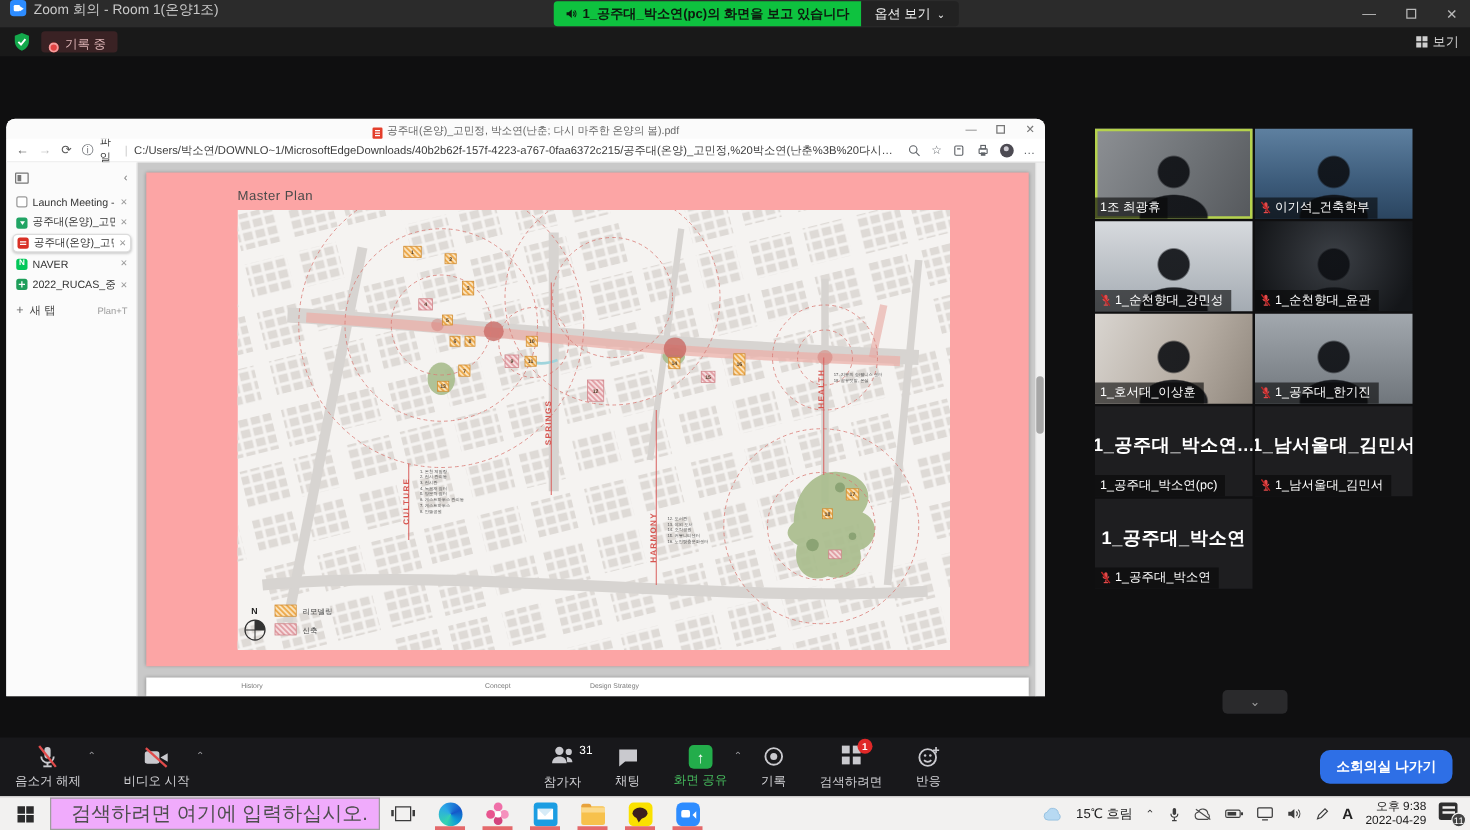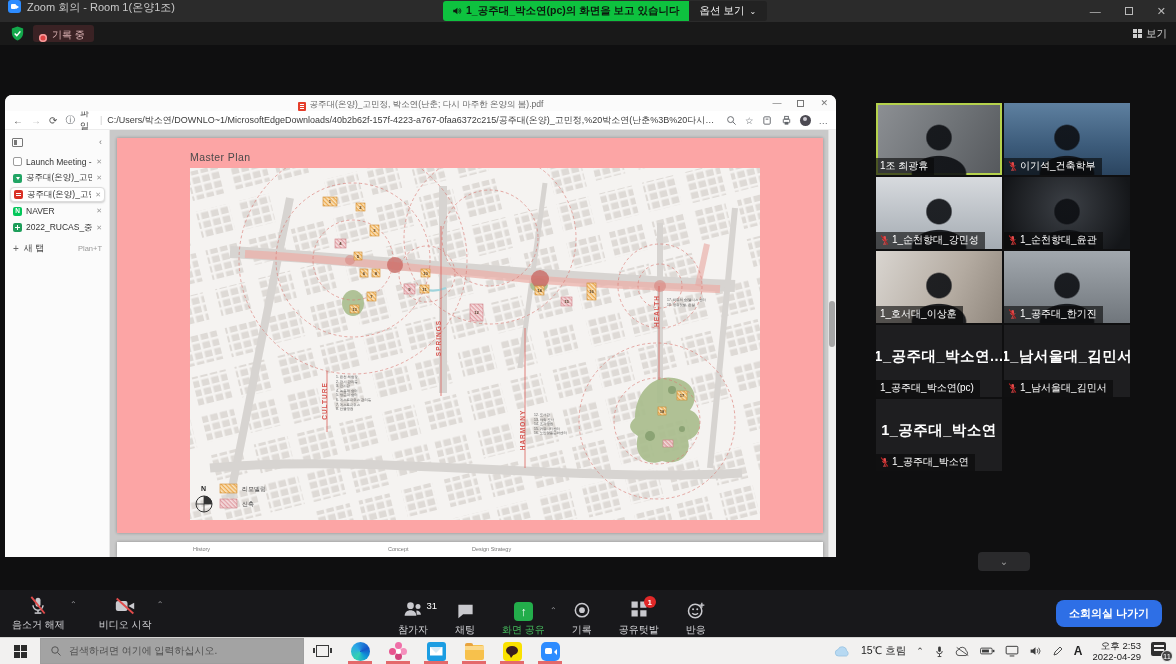--- a/index.html
+++ b/index.html
@@ -86,35 +86,35 @@
 .bg7{background:linear-gradient(160deg,#c6cacd 0%,#93999d 100%)}
 .bg8{background:linear-gradient(115deg,#d9d5d0 0%,#b4aba1 60%,#8f867c 100%)}
 .bg9{background:linear-gradient(180deg,#a2a8ae 0%,#70767c 100%)}
 .plabel{position:absolute;left:0;bottom:0;background:rgba(8,8,8,.62);color:#fff;font-size:10px;padding:1px 6px 2px 4px;display:flex;align-items:center;gap:3px;z-index:2;max-width:100%;white-space:nowrap;overflow:hidden}
 .bign{position:absolute;inset:0 0 10px 0;display:flex;align-items:center;justify-content:center;color:#fff;font-weight:bold;font-size:14.5px;letter-spacing:.5px;white-space:nowrap}
 .morebtn{position:absolute;left:978px;top:552px;width:52px;height:19px;background:#2a2a2c;border-radius:4px;display:flex;align-items:center;justify-content:center;color:#9d9d9d;font-size:10px;z-index:10}
 
 
 .zbar{position:absolute;left:0;top:590px;width:100%;height:47px;background:#18181b;z-index:30}
 .zleft{position:absolute;left:12px;top:0;height:47px;display:flex;gap:20px;align-items:center}
-.zcenter{position:absolute;left:398px;top:0;height:47px;display:flex;gap:27px;align-items:flex-end}
+.zcenter{position:absolute;left:435px;top:0;height:47px;display:flex;gap:27px;align-items:center}
 .zitem{display:flex;flex-direction:column;align-items:center;gap:2px;color:#d2d2d6;font-size:10px;position:relative}
 .zitem .caret{position:absolute;right:-12px;top:4px;color:#9a9a9e;font-size:8px}
 .zcount{position:absolute;right:-13px;top:1px;color:#fff;font-size:9.5px}
 .zbadge{position:absolute;right:-7px;top:-3px;background:#e02828;color:#fff;font-size:8px;font-weight:bold;min-width:12px;height:12px;border-radius:6px;display:flex;align-items:center;justify-content:center;padding:0 2px}
 .sharebox{width:19px;height:19px;background:#23ad4b;border-radius:4px;display:flex;align-items:center;justify-content:center;color:#fff;font-size:12px;font-weight:bold;line-height:1}
 .zitem.green{color:#45b85c}
 .leave{position:absolute;right:14px;top:10px;background:#2e6fe6;color:#fff;font-size:11px;font-weight:bold;padding:6px 13px;border-radius:8px}
 
 
 .taskbar{position:absolute;left:0;top:637px;width:100%;height:27px;background:#f2f1f0;border-top:1px solid #d5d4d3;display:flex;align-items:stretch;z-index:40}
 .tstart{width:40px;display:flex;align-items:center;justify-content:center}
 .winlogo{display:grid;grid-template-columns:6px 6px;gap:1px}
 .winlogo i{width:6px;height:6px;background:#2b2b2b}
-.sbox{width:264px;background:#a3a3a3;border:1px solid #9e9e9e;display:flex;align-items:center;gap:7px;padding:0 9px;font-size:10px;color:#4e4e4e;white-space:nowrap;overflow:hidden}
+.sbox{width:264px;background:#f0abfc;border:1px solid #9e9e9e;display:flex;align-items:center;gap:7px;padding:0 9px;font-size:16px;color:#4e4e4e;white-space:nowrap;overflow:hidden}
 .tview{width:37px;display:flex;align-items:center;justify-content:center}
 .tvico{width:13px;height:12px;border:1.5px solid #3a3a3a;position:relative}
 .tvico::before{content:"";position:absolute;left:-4px;top:2px;width:2px;height:5px;background:#3a3a3a}
 .tvico::after{content:"";position:absolute;right:-4px;top:2px;width:2px;height:5px;background:#3a3a3a}
 .apps{display:flex}
 .tapp{width:38px;position:relative;display:flex;align-items:center;justify-content:center}
 .runbar{position:absolute;bottom:0;left:7px;right:7px;height:3px;background:#e4696b}
 .edgeico{width:19px;height:19px;border-radius:50%;background:conic-gradient(from 210deg,#35d2b0,#2ba7e8 30%,#1457c9 60%,#0f9bd7 80%,#35d2b0)}
 .flowerico{width:18px;height:18px;position:relative}
 .flowerico i{position:absolute;width:7px;height:7px;border-radius:50%;background:#ef6fa8}
@@ -859,21 +859,21 @@
       <div class="zitem">
         <span style="position:relative">
           <svg width="20" height="20" viewBox="0 0 24 24">
               <rect x="3" y="3" width="7.5" height="7.5" fill="#c9c9ce"></rect>
               <rect x="13.5" y="3" width="7.5" height="7.5" fill="#c9c9ce"></rect>
               <rect x="3" y="13.5" width="7.5" height="7.5" fill="#c9c9ce"></rect>
               <rect x="13.5" y="13.5" width="7.5" height="7.5" fill="#c9c9ce"></rect>
             </svg>
           <span class="zbadge">1</span>
         </span>
-        <span>공유텃밭</span>
+        <span>검색하려면</span>
       </div>
       <div class="zitem">
         <svg width="20" height="20" viewBox="0 0 24 24">
             <circle cx="11" cy="12" r="8" stroke="#c9c9ce" stroke-width="1.8" fill="none"></circle>
             <circle cx="8.5" cy="10" r="1.2" fill="#c9c9ce"></circle>
             <circle cx="13.5" cy="10" r="1.2" fill="#c9c9ce"></circle>
             <path d="M7.5 14.5a4.5 4.5 0 007 0" stroke="#c9c9ce" stroke-width="1.6" fill="none"></path>
             <path d="M19 2v6M16 5h6" stroke="#c9c9ce" stroke-width="1.6"></path>
           </svg>
         <span>반응</span>
@@ -973,21 +973,21 @@
             <path d="M15 6.5a5.5 5.5 0 010 7M17.8 4a9 9 0 010 12" stroke="#3c3c3c" stroke-width="1.6" fill="none"></path>
           </svg>
         </span>
       <span class="trayico">
           <svg width="12" height="12" viewBox="0 0 24 24">
             <path d="M4 20l2-6L16 4l4 4-10 10z" fill="none" stroke="#3c3c3c" stroke-width="1.8"></path>
           </svg>
         </span>
       <span style="font-weight:bold;font-size:12px">A</span>
       <span class="clock">
-        <span>오후 2:53</span><br>
+        <span>오후 9:38</span><br>
         <span>2022-04-29</span>
       </span>
       <span class="notif">
         <span class="notifico"></span>
         <span class="notifbadge">11</span>
       </span>
     </div>
   </div>
 </div>
 

